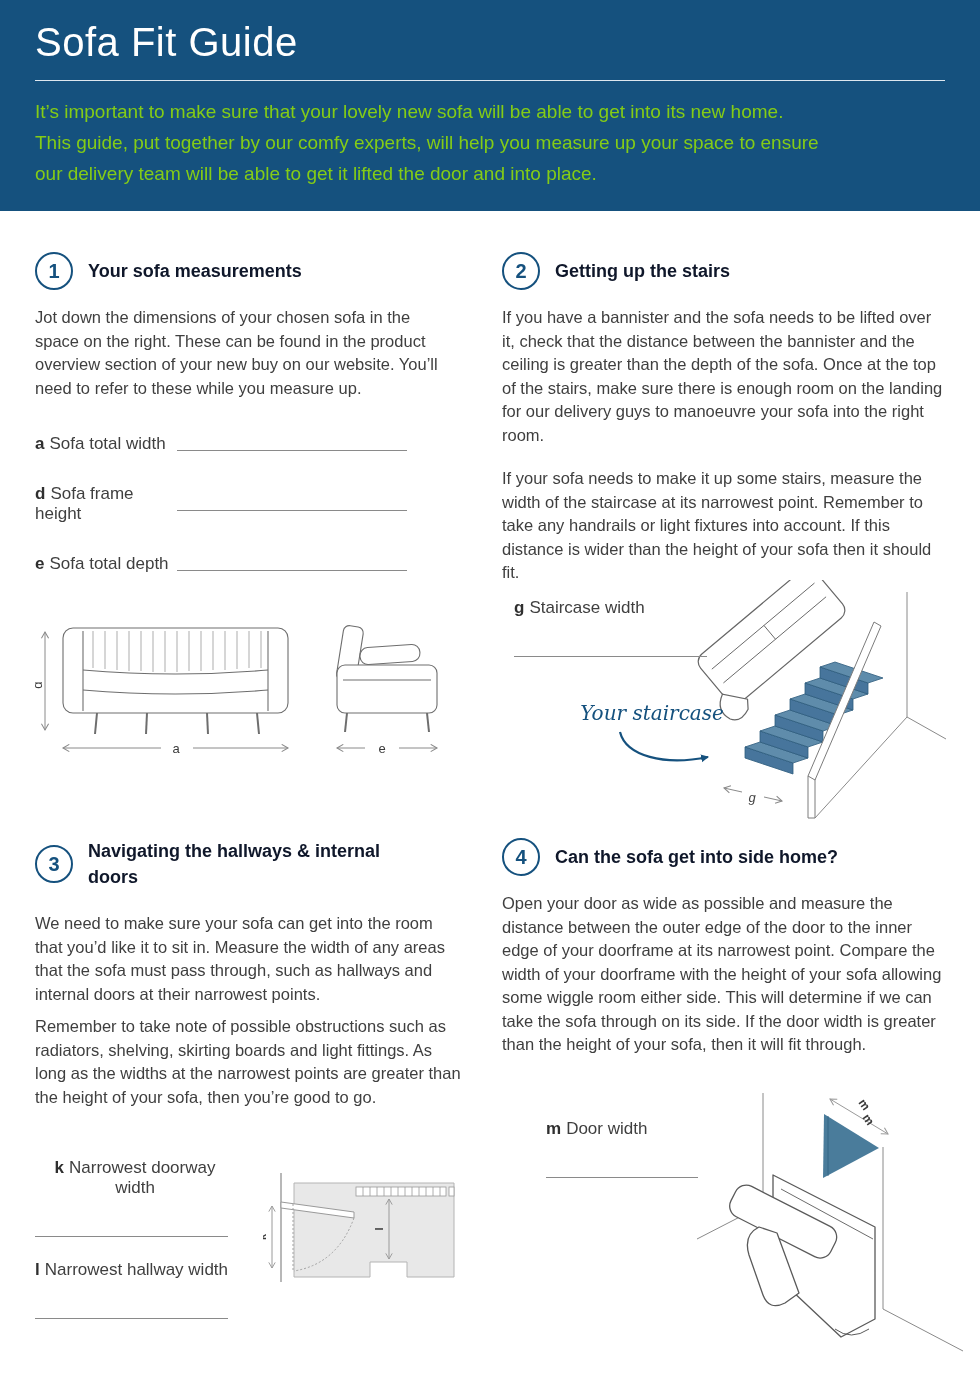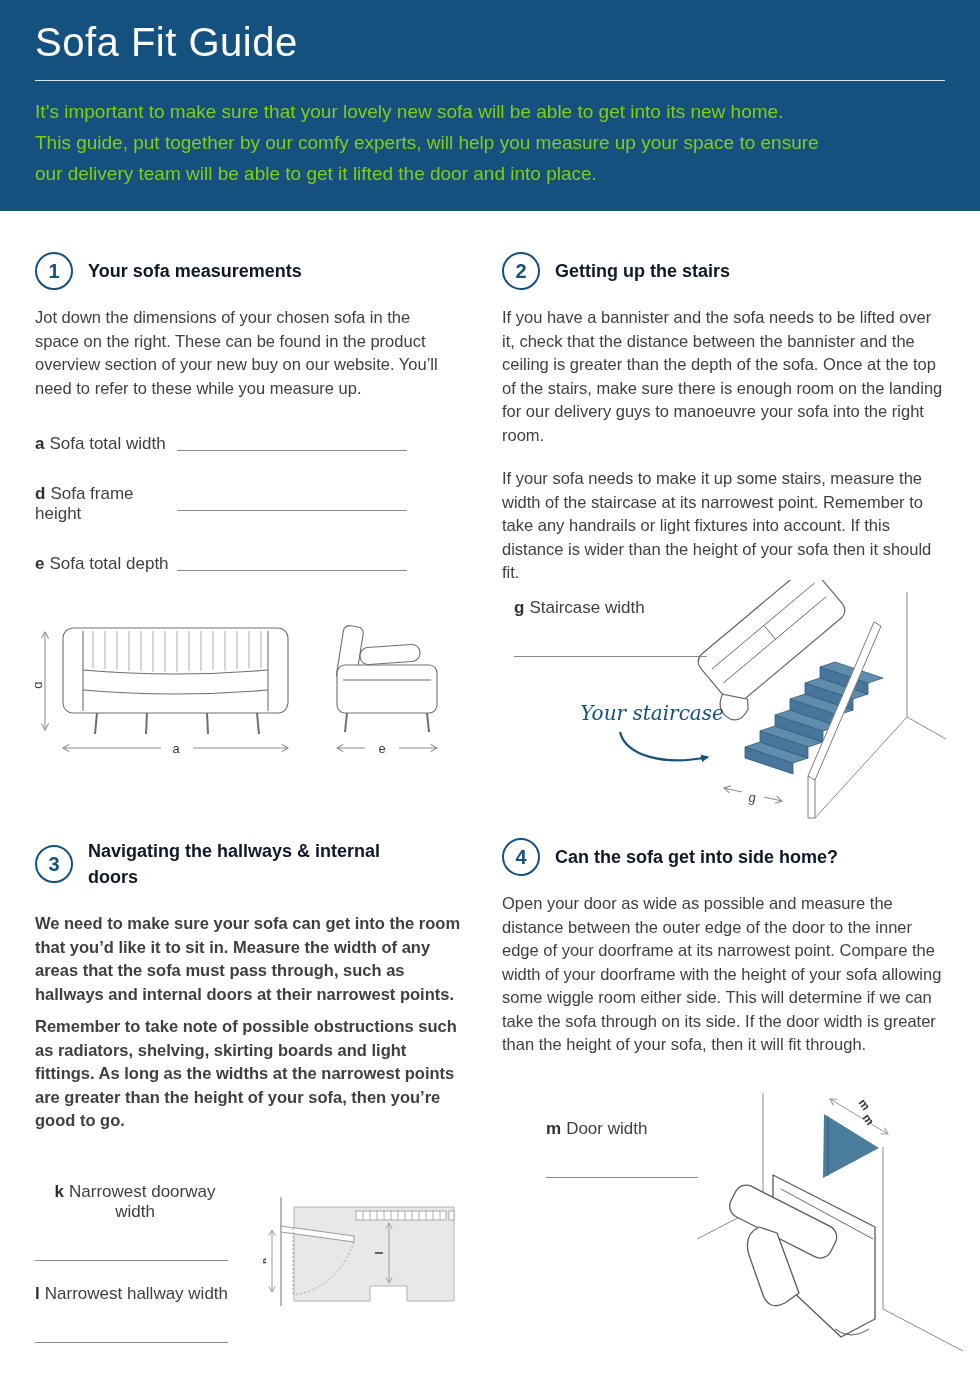--- a/index.html
+++ b/index.html
@@ -215,21 +215,21 @@
         <div class="wline" style="width:193px;"></div>
       </div>
     </div>
   </div>
 
   <div class="sec" id="sec3" style="left:35px; top:838px; width:428px;">
     <div class="sec-head">
       <div class="badge">3</div>
       <h2 style="max-width:300px;">Navigating the hallways &amp; internal doors</h2>
     </div>
-    <div class="body" style="margin-top:22px;font-weight:bold;">
+    <div class="body" style="margin-top:22px;">
       <p>We need to make sure your sofa can get into the room that you’d like it to sit in. Measure the width of any areas that the sofa must pass through, such as hallways and internal doors at their narrowest points.</p>
       <p>Remember to take note of possible obstructions such as radiators, shelving, skirting boards and light fittings. As long as the widths at the narrowest points are greater than the height of your sofa, then you’re good to go.</p>
     </div>
 
     <div class="bottom" style="height:250px;">
 
       <div class="field-block" style="left:0; top:40px; width:200px;text-align:center;">
         <span class="key">k</span><span>Narrowest doorway width</span>
         <div class="wline" style="width:193px;"></div>
       </div>

